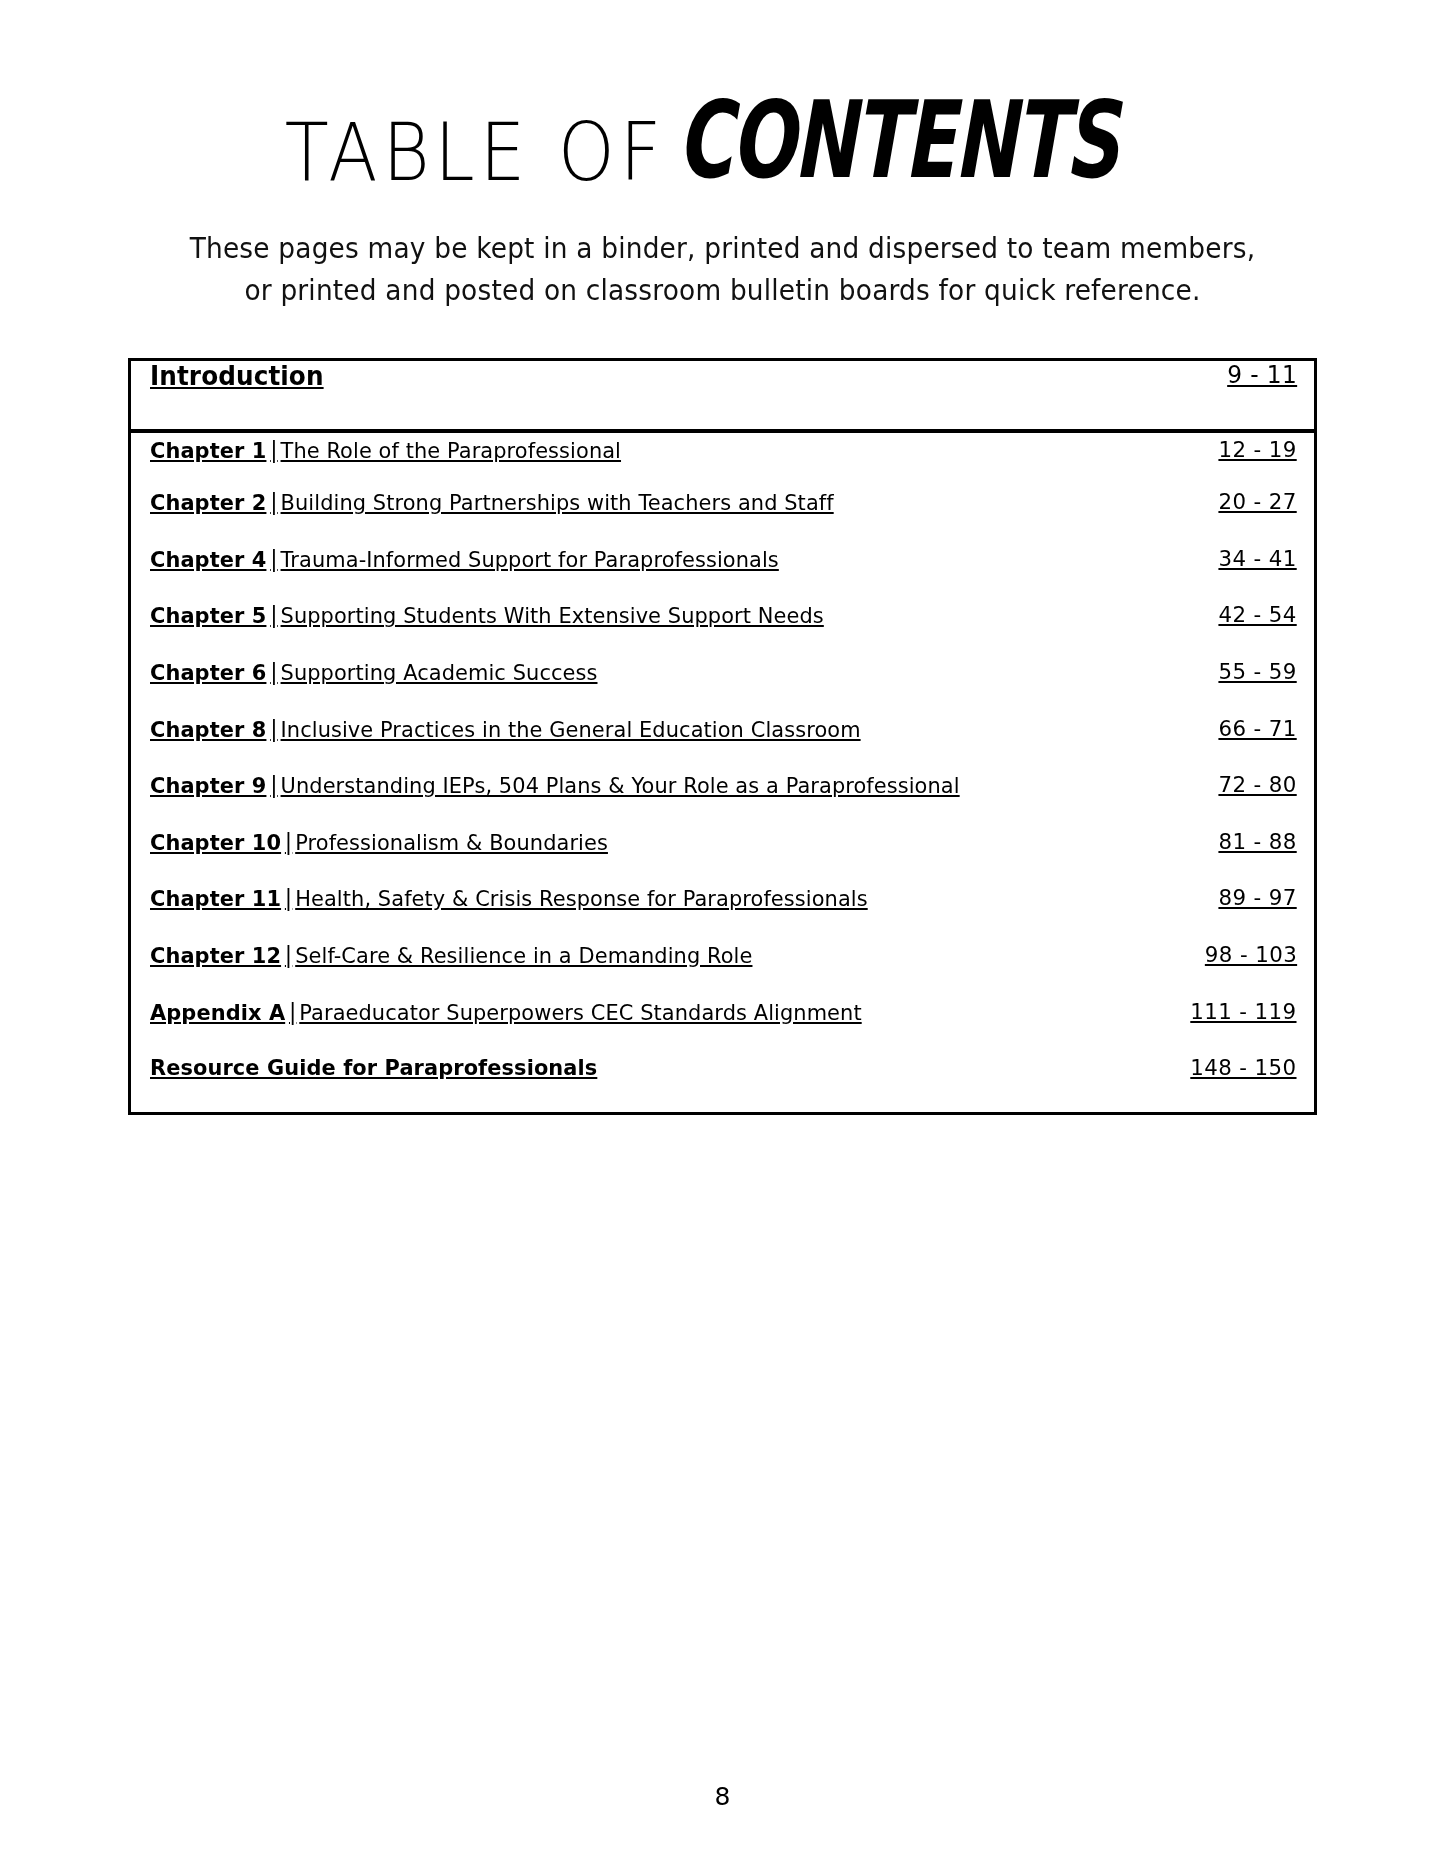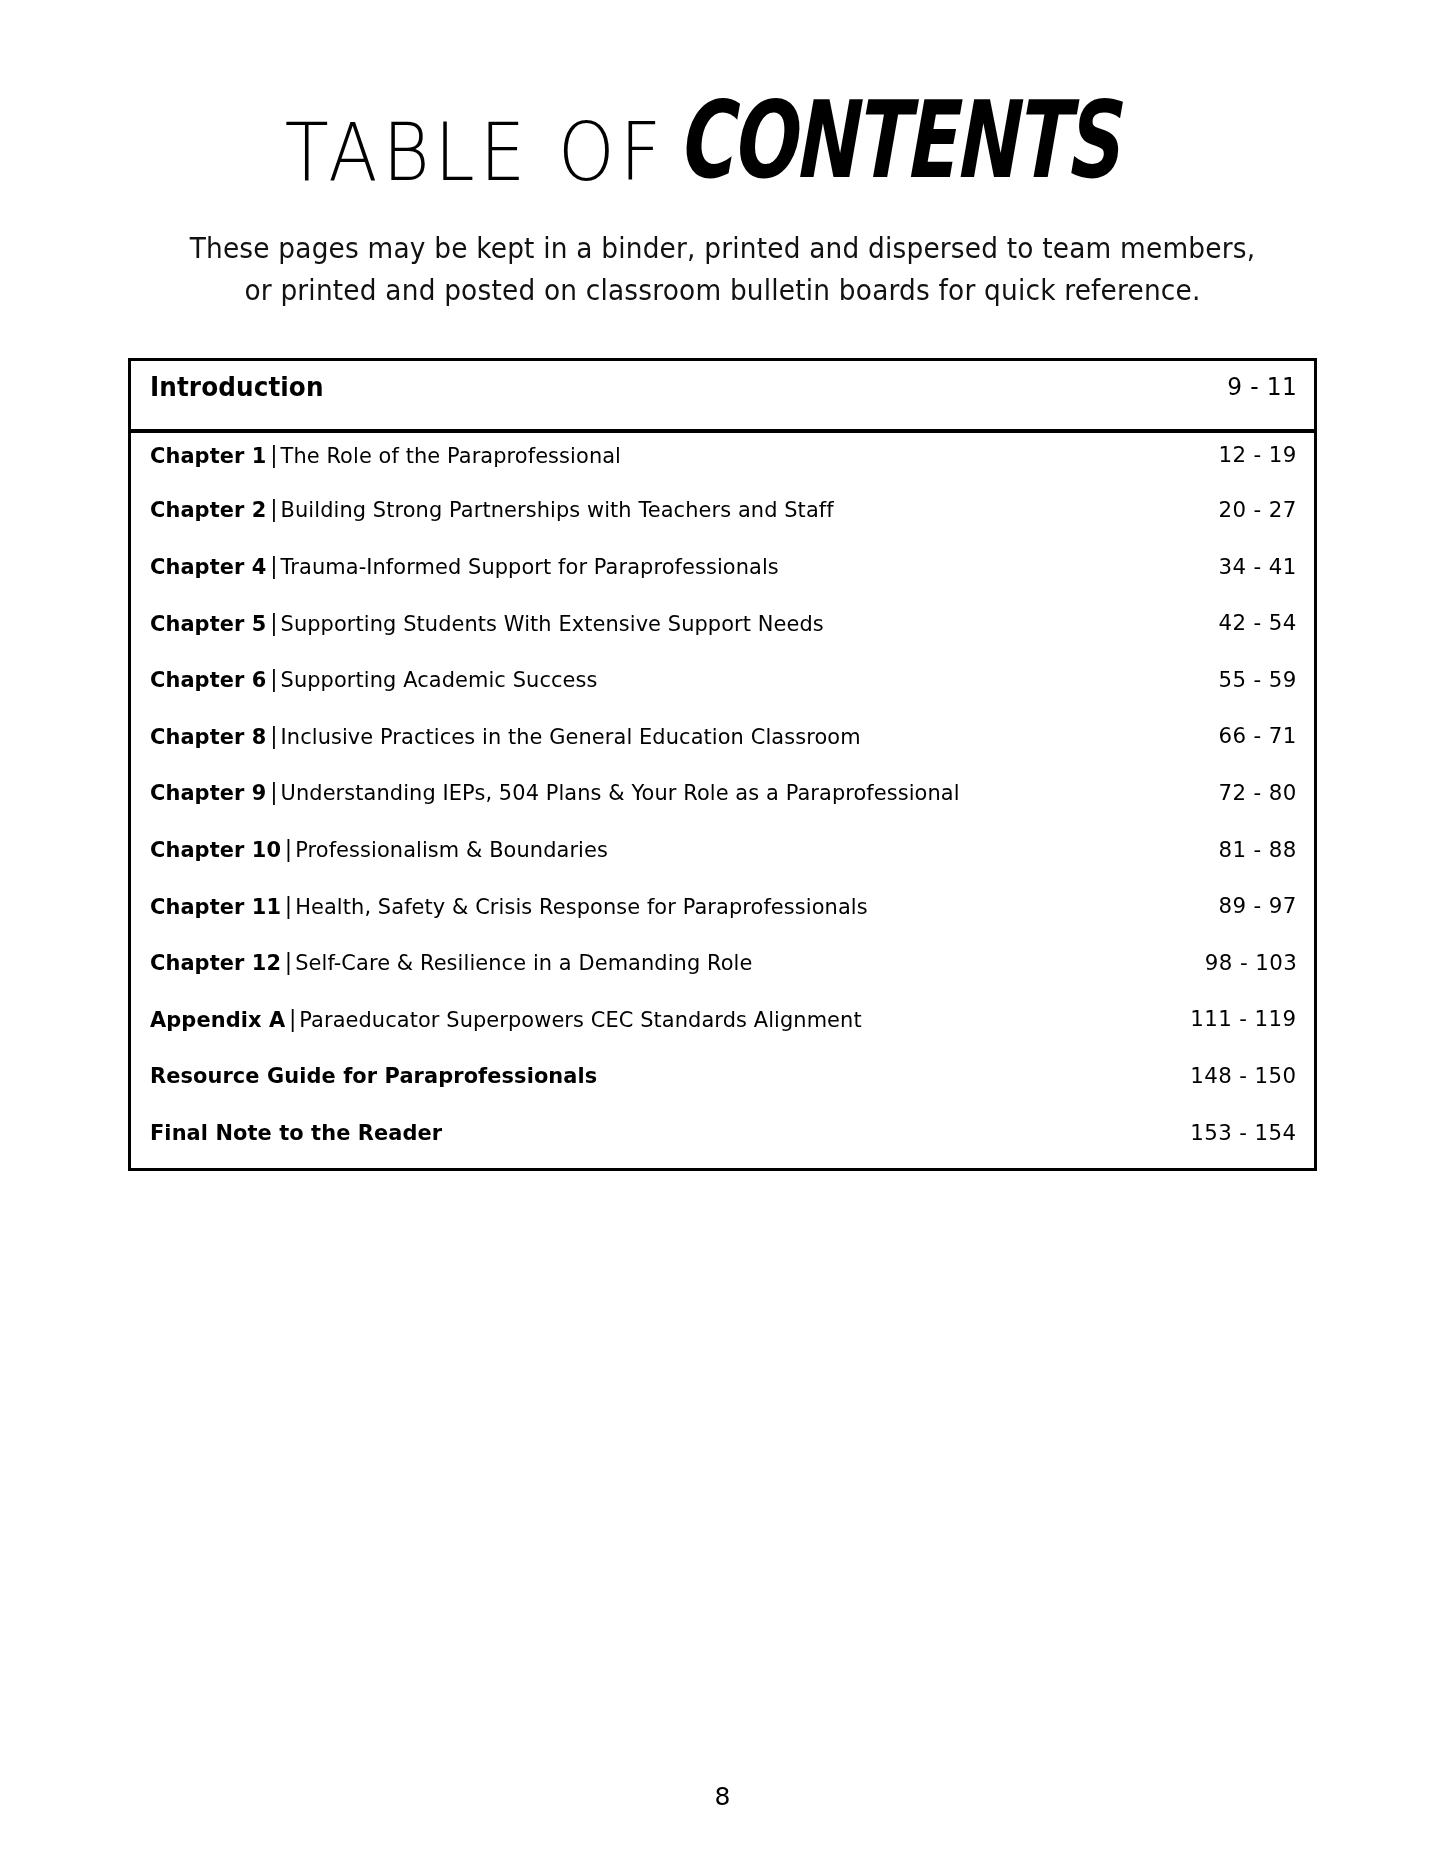--- a/index.html
+++ b/index.html
@@ -77,24 +77,25 @@
 
   
   .toc-wrap {
     margin: 46px 128px 0 128px;
     border: 3.5px solid #000000;
     background: #ffffff;
   }
 
   .toc-row {
     display: flex;
-    align-items: center;
+    align-items: flex-start;
     justify-content: space-between;
     padding: 0 17px 16px 19px;
     min-height: 56.6px;
+    text-decoration: underline;
   }
 
   .toc-row.intro-row {
     min-height: 72px;
     border-bottom: 4px solid #000000;
   }
 
   .toc-row.first-after-intro {
     padding-top: 4px;
   }
@@ -219,23 +220,19 @@
           <span class="toc-pages">98 - 103</span>
         </div>
         <div class="toc-row">
           <span class="toc-label"><span class="lead">Appendix A</span><span class="sep">|</span><span class="tail">Paraeducator Superpowers CEC Standards Alignment</span></span>
           <span class="toc-pages">111 - 119</span>
         </div>
         <div class="toc-row">
           <span class="toc-label bold-only"><span class="lead">Resource Guide for Paraprofessionals</span></span>
           <span class="toc-pages">148 - 150</span>
         </div>
-        <div class="toc-row">
-          <span class="toc-label bold-only"><span class="lead">Final Note to the Reader</span></span>
-          <span class="toc-pages">153 - 154</span>
-        </div>
       </div>
 
   </div>
 
   <div class="folio">8</div>
 
 </div>
 
 </body></html>

